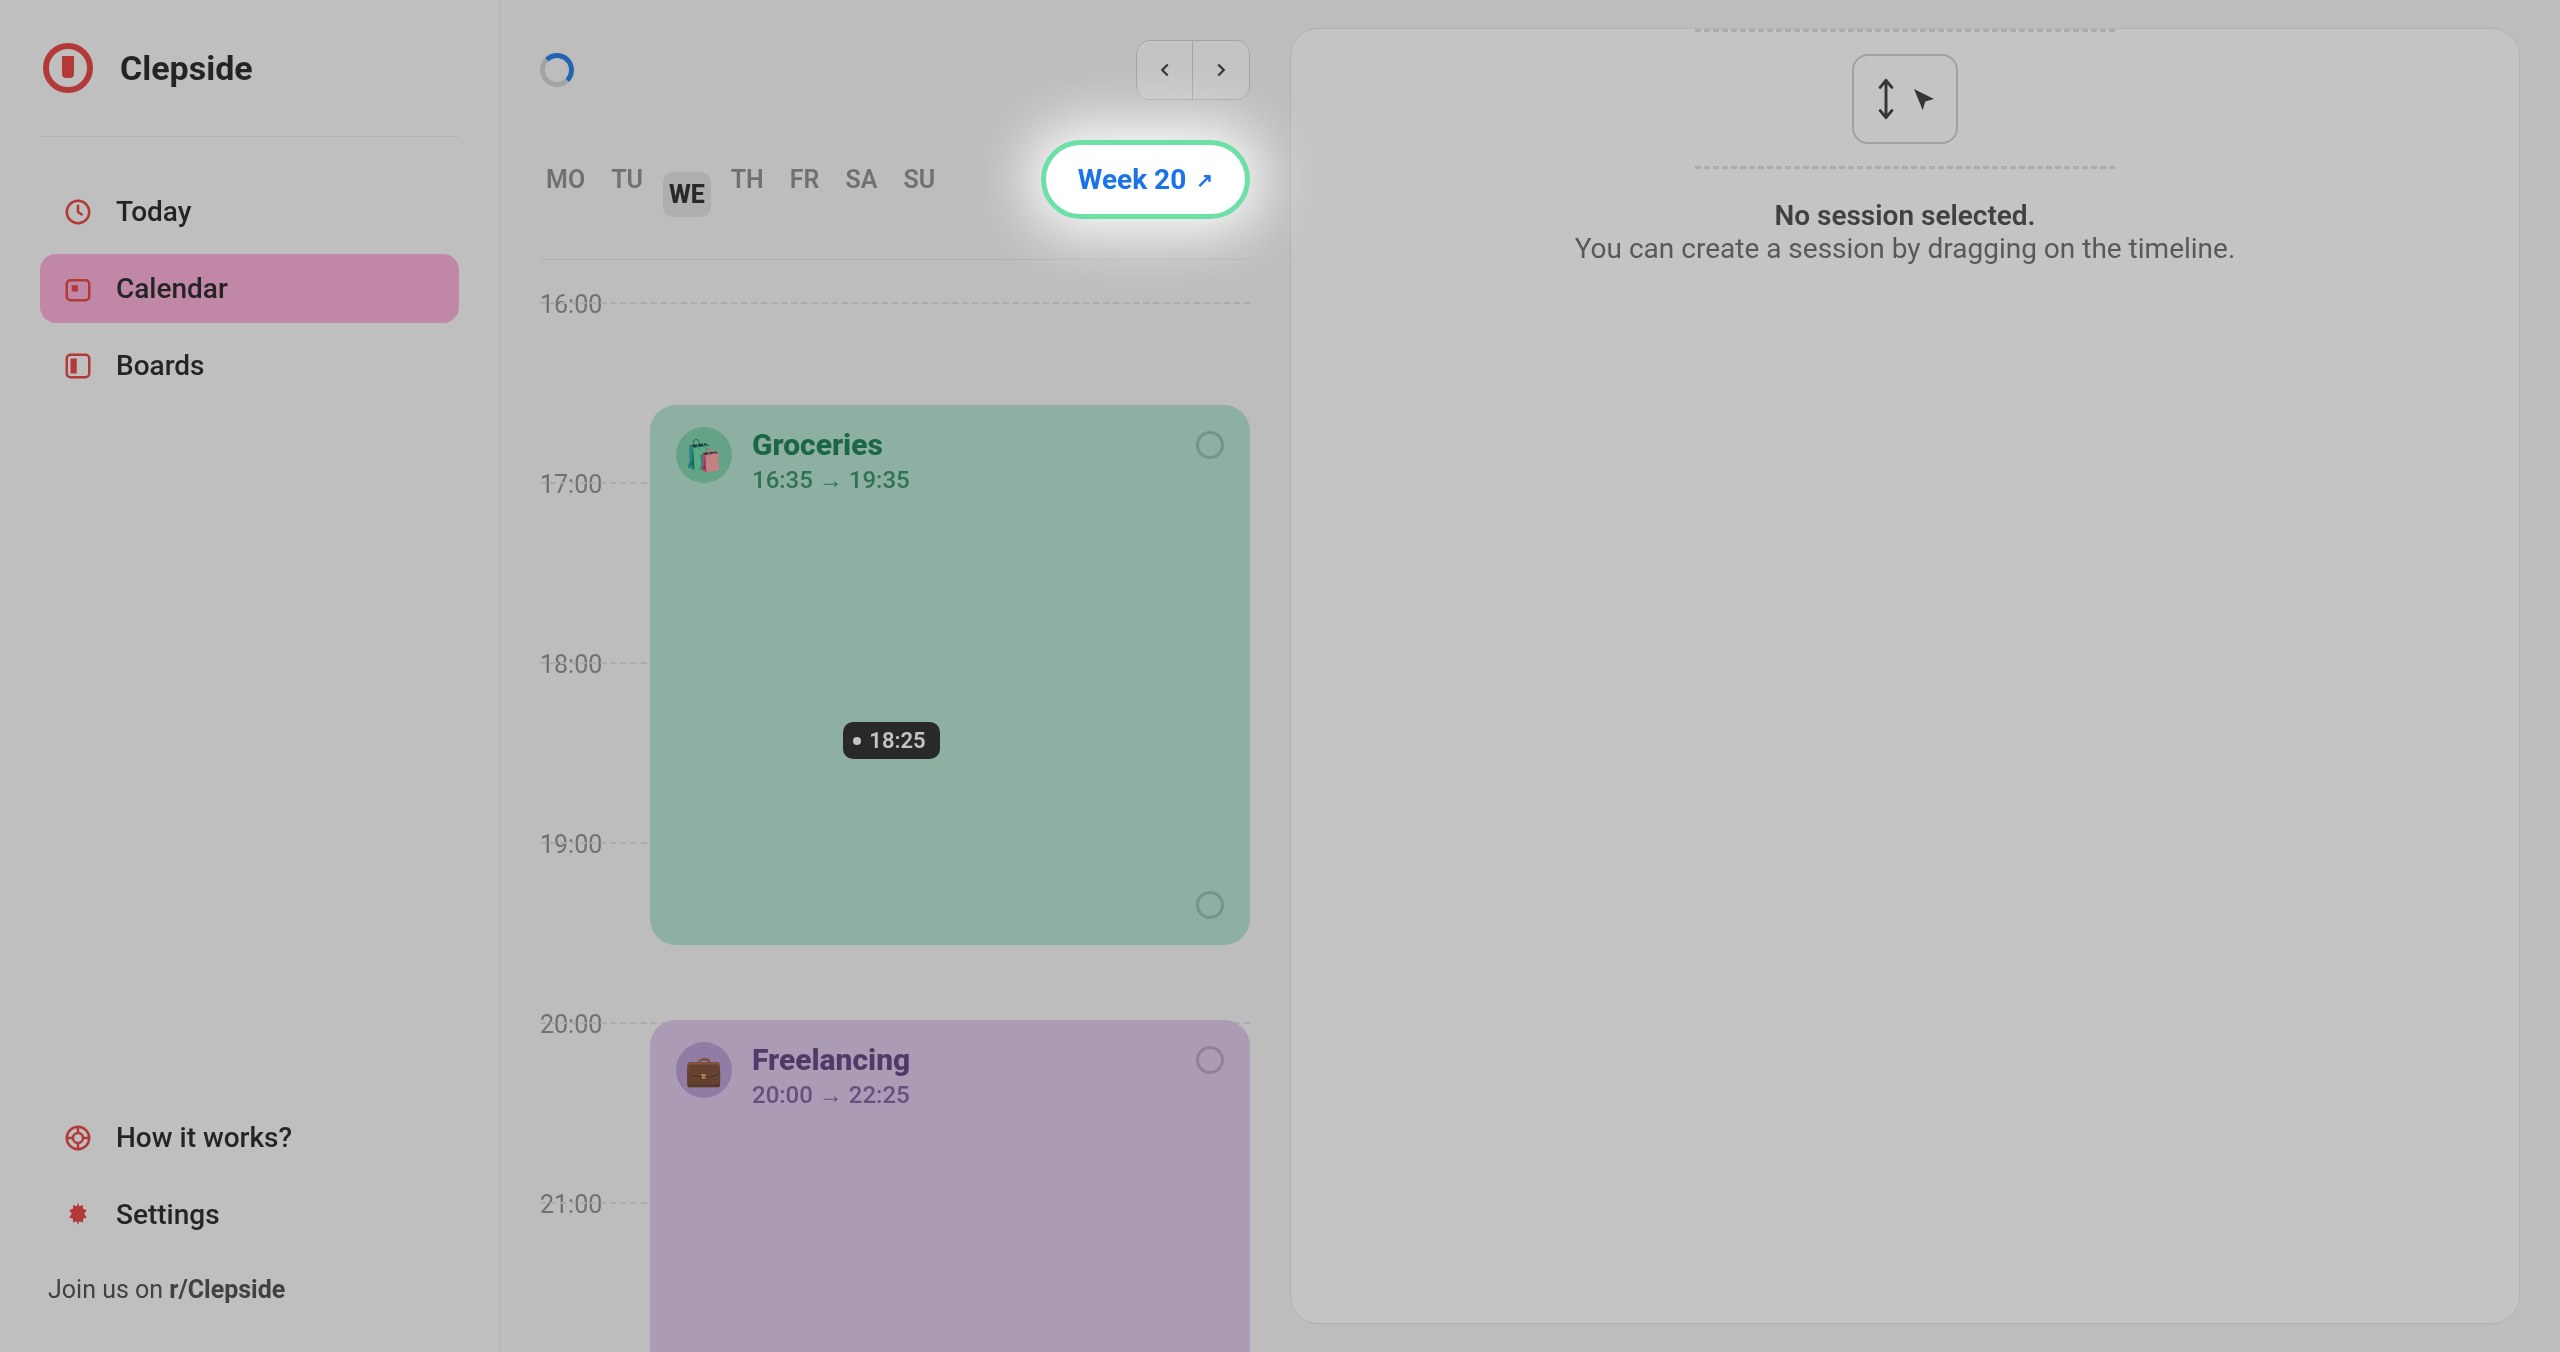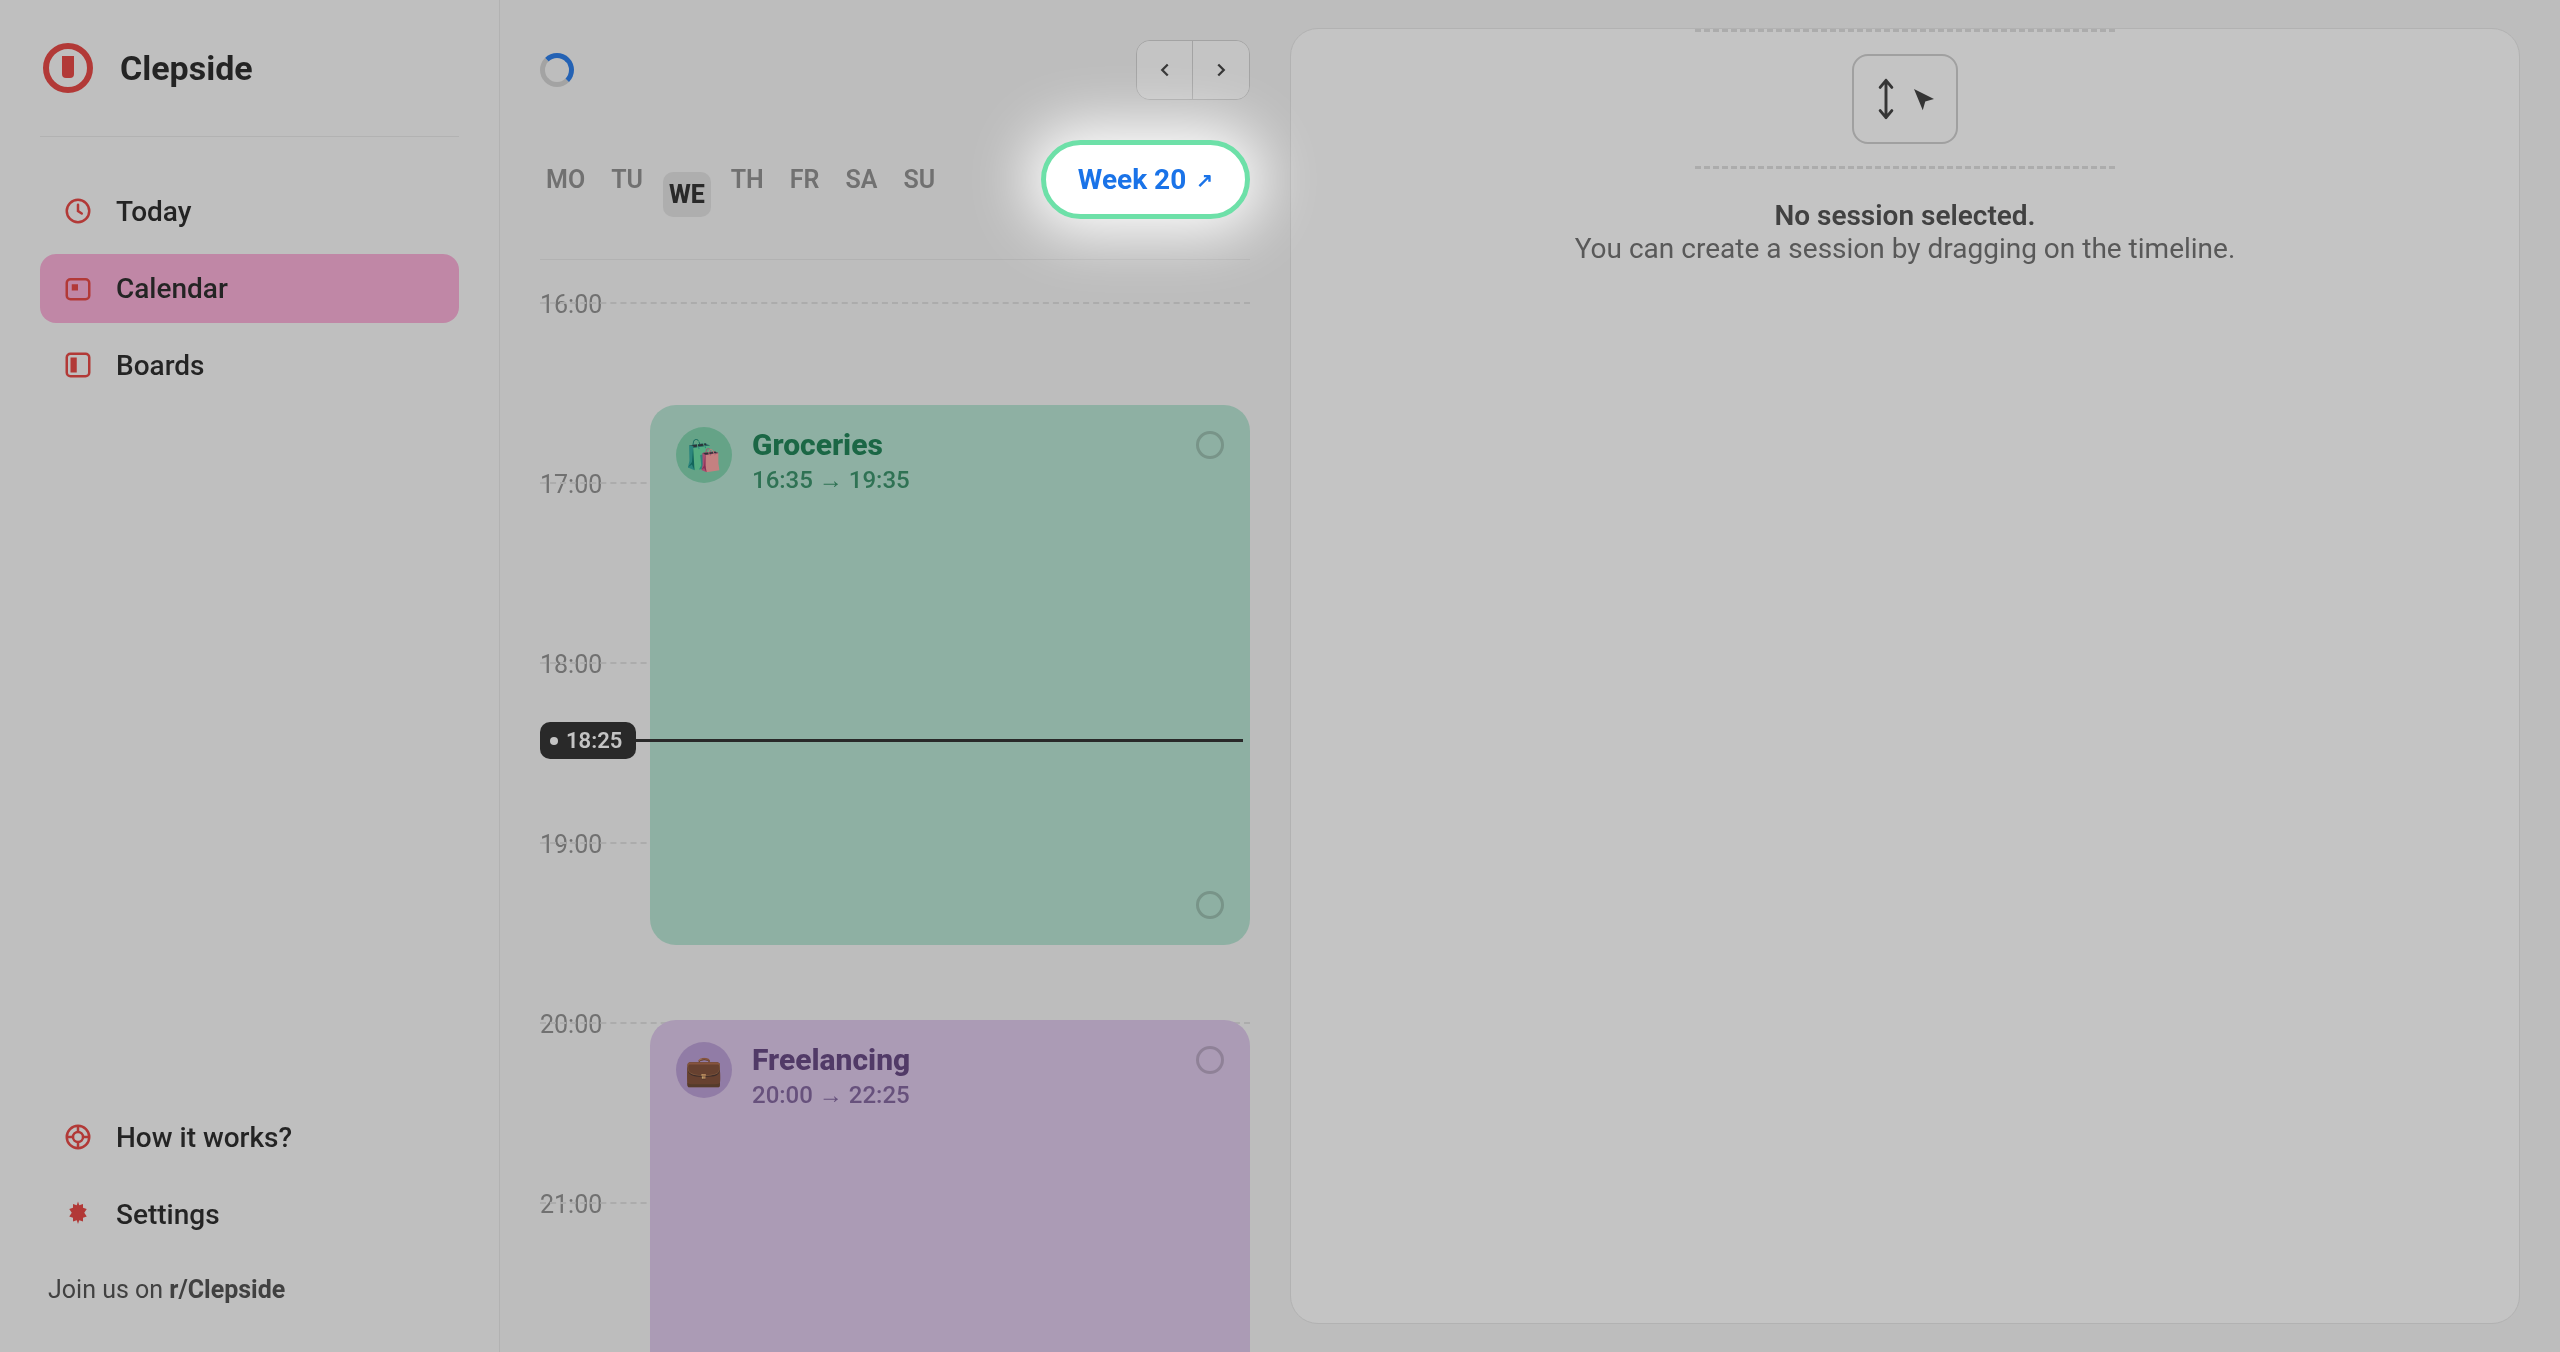--- a/index.html
+++ b/index.html
@@ -47,20 +47,21 @@
   font-weight: 700;
   color: #1a1a1a;
 }
 .nav-list {
   display: flex;
   flex-direction: column;
   gap: 8px;
 }
 .nav-item {
   display: flex;
+  align-items: center;
   gap: 22px;
   padding: 18px 22px;
   border-radius: 16px;
   cursor: pointer;
   font-size: 28px;
   font-weight: 500;
   color: #1a1a1a;
 }
 .nav-item.active { background: #f9a8d4; }
 .nav-icon {
@@ -261,20 +262,21 @@
 }
 
 .now-line {
   position: absolute;
   left: 0;
   right: 7px;
   top: 432px;
   display: flex;
   align-items: center;
   z-index: 5;
+  flex-direction: column;
 }
 .now-badge {
   background: #222;
   color: #fff;
   font-size: 22px;
   font-weight: 600;
   padding: 6px 14px 6px 10px;
   border-radius: 10px;
   display: flex;
   align-items: center;

